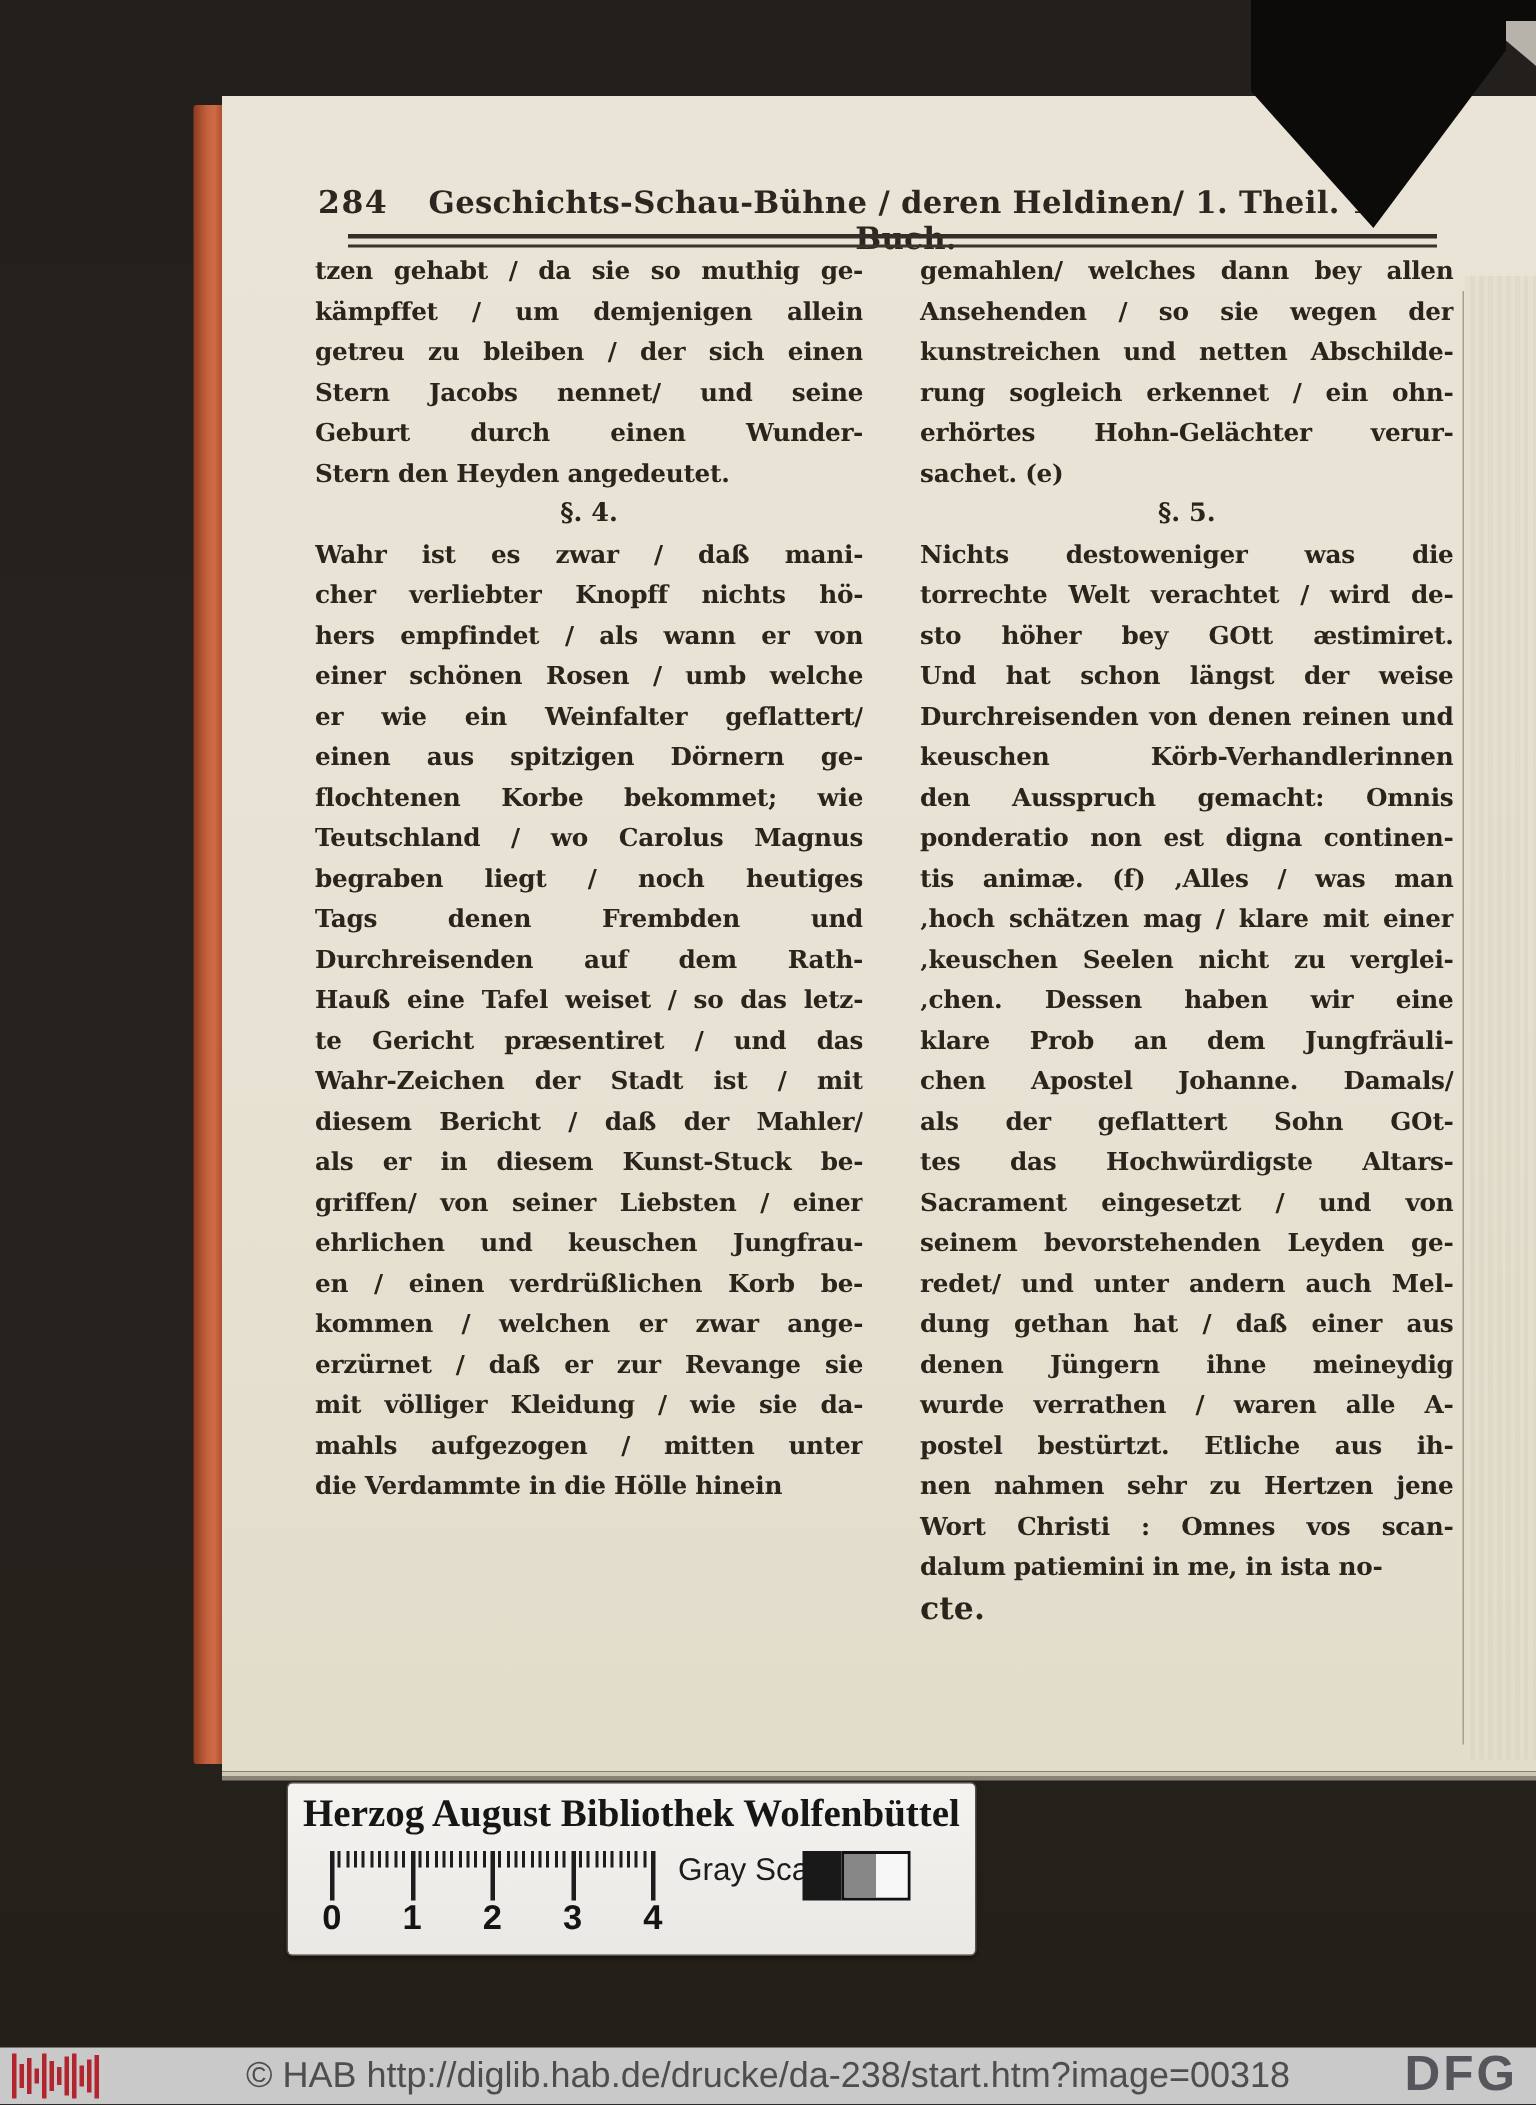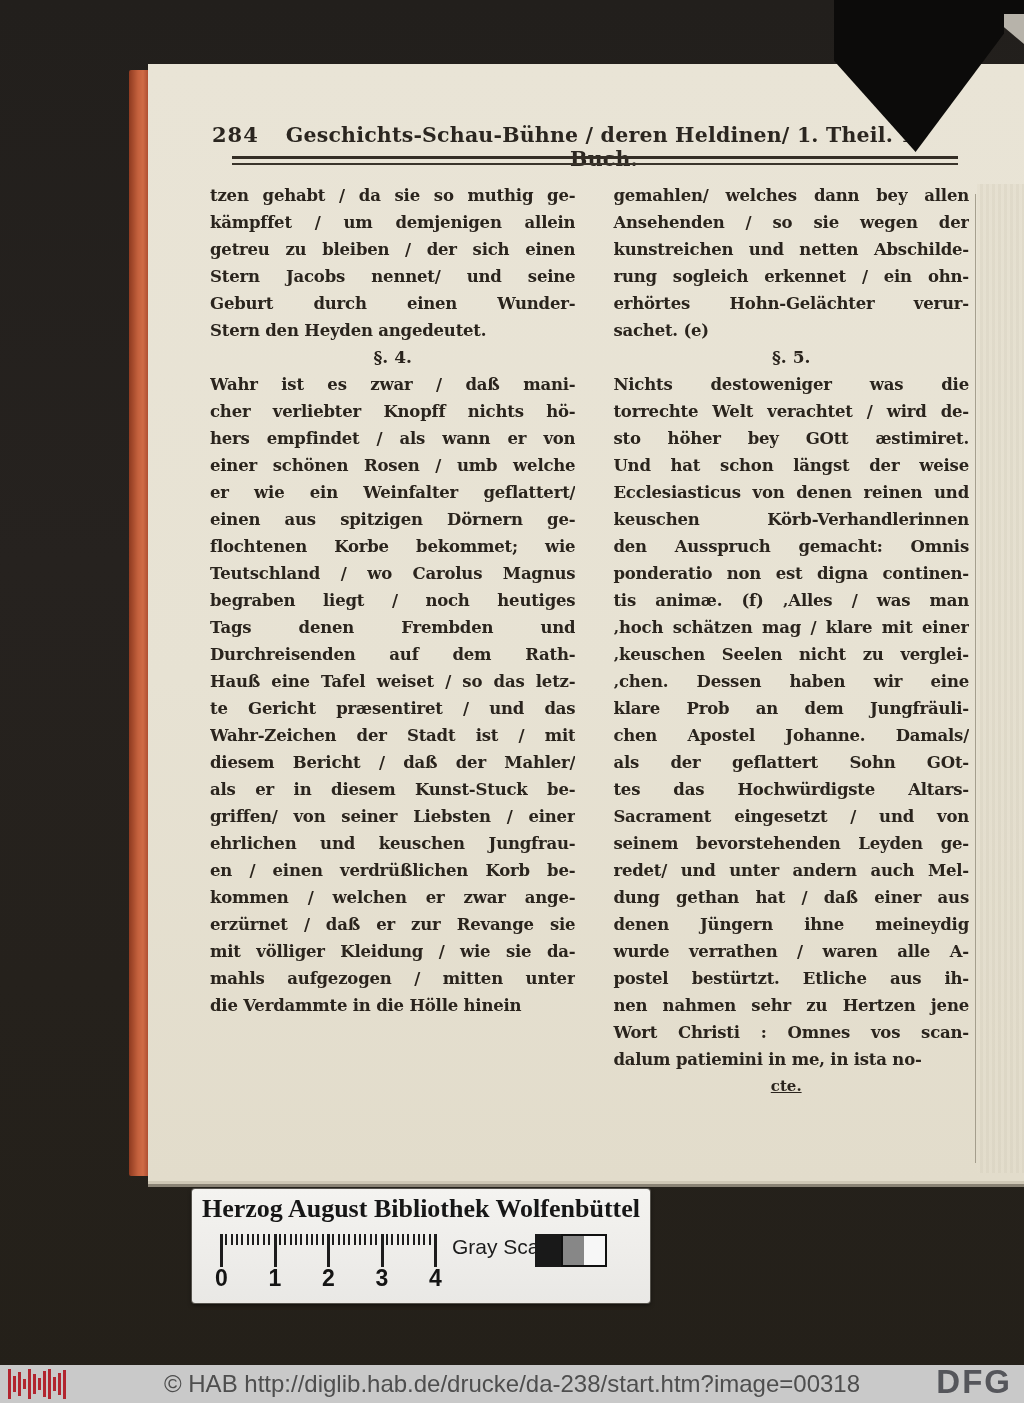--- a/index.html
+++ b/index.html
@@ -22,30 +22,30 @@
              clip-path:polygon(0 0,100% 0,100% 22%,48% 100%,0 40%);}
   .fold-black-top{position:absolute;top:0;right:0;width:24px;height:14px;background:#0c0b0a;}
   
   .page-head{position:absolute;top:58px;left:64px;right:78px;display:flex;align-items:baseline;
              color:#2b2620;}
   .pagenum{width:70px;font-size:21px;font-weight:700;letter-spacing:1px;}
   .head-title{flex:1;text-align:center;font-size:20.5px;font-weight:700;letter-spacing:.2px;}
   .head-rule{position:absolute;top:92px;left:84px;right:66px;height:4px;
              border-top:3px solid #342e26;border-bottom:2px solid #3a342b;}
   
-  .columns{position:absolute;top:118px;left:62px;right:55px;display:flex;gap:38px;color:#2a241d;}
+  .columns{position:absolute;top:103px;left:62px;right:55px;display:flex;gap:38px;color:#2a241d;}
   .col{width:372px;}
   .col.right{width:362px;}
   .tline{height:27px;line-height:27px;font-size:16.5px;font-weight:700;letter-spacing:-.2px;
          text-align:justify;overflow:hidden;white-space:normal;}
   .tline::after{content:"";display:inline-block;width:100%;}
   .tline.tlast{text-align:left;}
   .tline.tlast::after{content:none;}
   .sect{height:27px;line-height:27px;font-size:17px;font-weight:700;text-align:center;}
-  .catchword{height:27px;line-height:27px;font-size:15px;font-weight:700;text-align:center;padding-right:10px;text-decoration:underline;}
+  .catchword{height:27px;line-height:27px;font-size:21px;font-weight:700;text-align:left;padding-right:10px;}
   
   .scale-card{position:absolute;left:192px;top:1189px;width:458px;height:114px;
               background:linear-gradient(180deg,#f4f3f0,#e9e8e5);border-radius:3px;
               box-shadow:0 0 0 1px #55524c,0 2px 4px rgba(0,0,0,.6);}
   .lib-name{position:absolute;top:5px;left:0;right:0;text-align:center;
             font-family:"Liberation Serif",serif;font-weight:700;font-size:26px;color:#161616;}
   .ruler{position:absolute;left:28px;top:45px;width:250px;height:33px;}
   .tick{position:absolute;top:0;width:2px;height:11px;background:#1d1d1d;}
   .tick.major{height:33px;width:3px;}
   .ruler-numbers{position:absolute;left:28px;top:76px;width:250px;height:28px;}
@@ -130,21 +130,21 @@
             <div class="tline">rung sogleich erkennet / ein ohn-</div>
             <div class="tline">erhörtes Hohn-Gelächter verur-</div>
             <div class="tline tlast">sachet. (e)</div>
           </div>
         <div class="sect">§. 5.</div>
         <div>
             <div class="tline">Nichts destoweniger was die</div>
             <div class="tline">torrechte Welt verachtet / wird de-</div>
             <div class="tline">sto höher bey GOtt æstimiret.</div>
             <div class="tline">Und hat schon längst der weise</div>
-            <div class="tline">Ecclesiasticus von denen reinen und</div>
+            <div class="tline">Durchreisenden von denen reinen und</div>
             <div class="tline">keuschen Körb-Verhandlerinnen</div>
             <div class="tline">den Ausspruch gemacht: Omnis</div>
             <div class="tline">ponderatio non est digna continen-</div>
             <div class="tline">tis animæ. (f)  ‚Alles / was man</div>
             <div class="tline">‚hoch schätzen mag / klare mit einer</div>
             <div class="tline">‚keuschen Seelen nicht zu verglei-</div>
             <div class="tline">‚chen. Dessen haben wir eine</div>
             <div class="tline">klare Prob an dem Jungfräuli-</div>
             <div class="tline">chen Apostel Johanne. Damals/</div>
             <div class="tline">als der geflattert Sohn GOt-</div>

